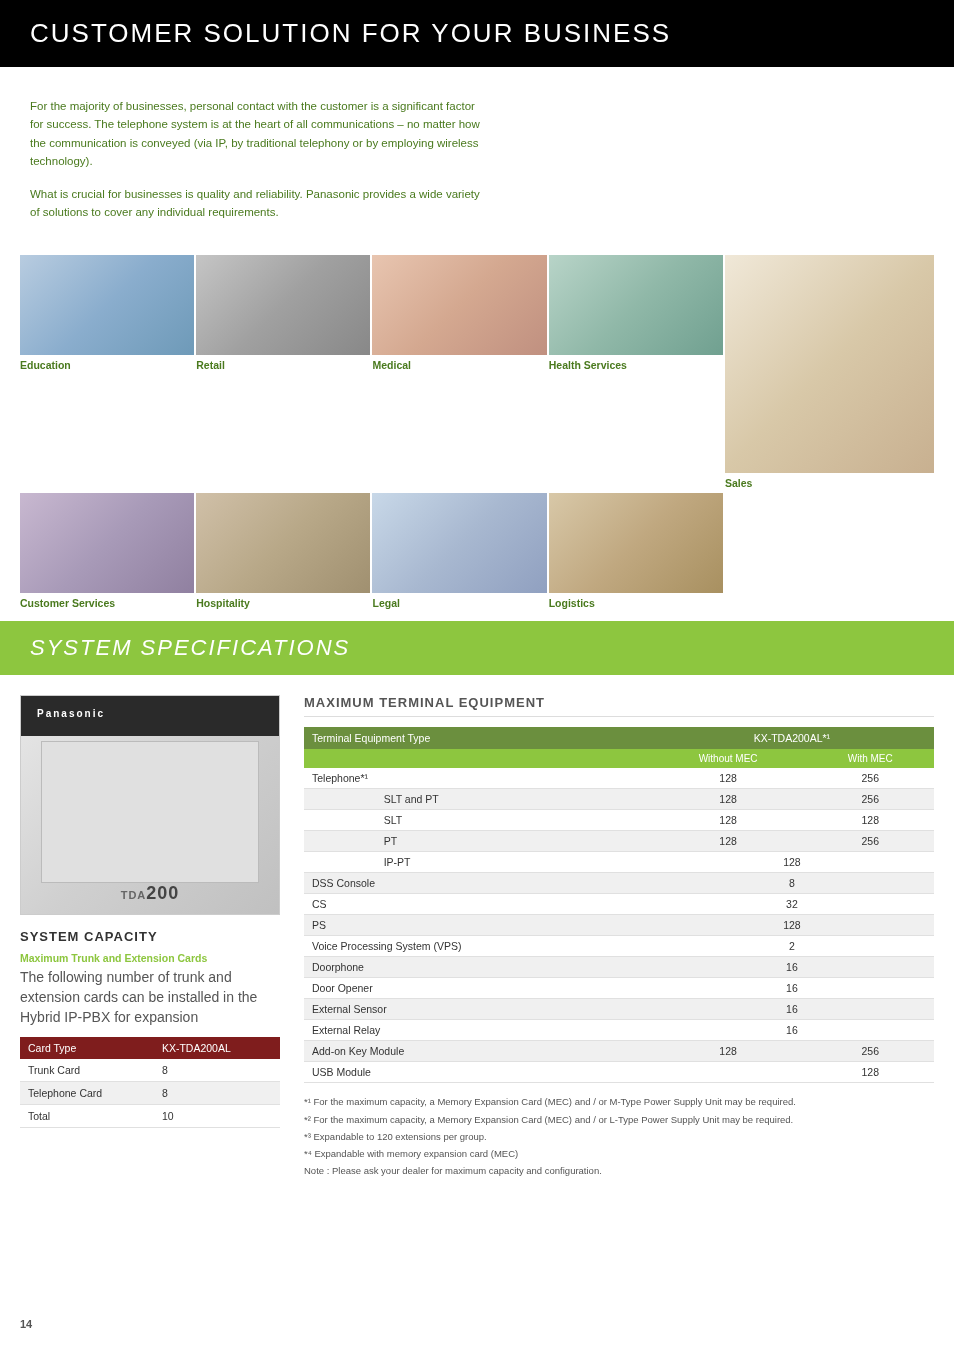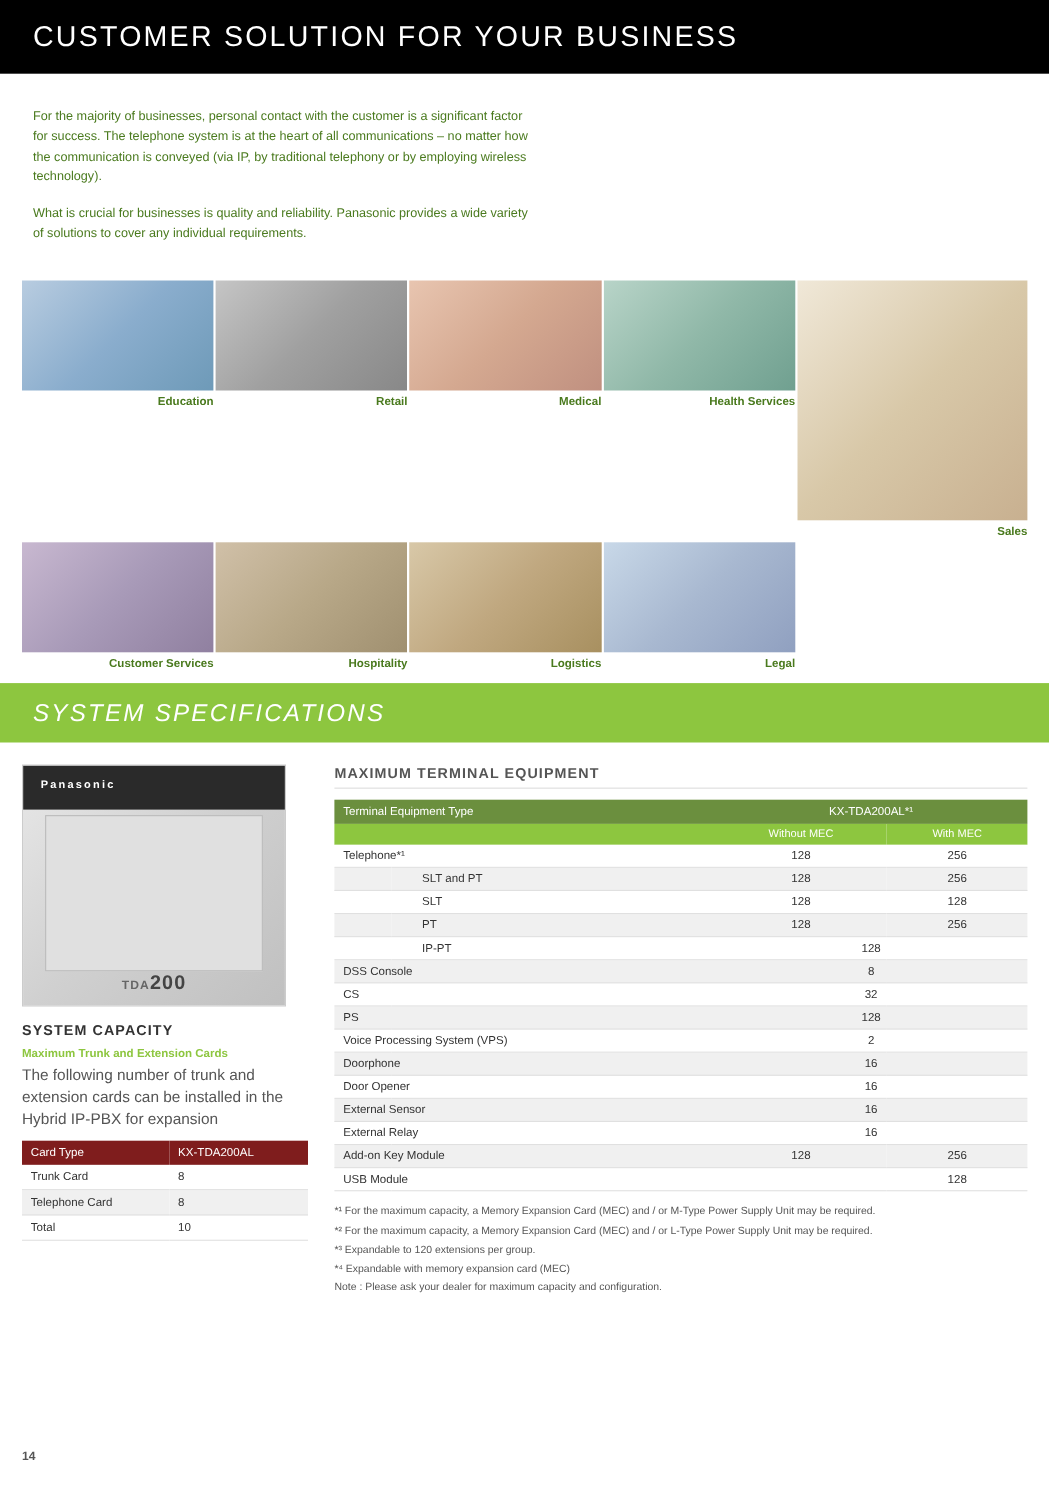--- a/index.html
+++ b/index.html
@@ -68,21 +68,21 @@
       padding: 20px 20px;
       gap: 24px;
     }
 
     .left-col {
       width: 260px;
       flex-shrink: 0;
     }
 
     .pbx-image {
-      width: 240px;
+      width: 260px;
       height: 220px;
       background: linear-gradient(135deg, #e8e8e8 0%, #d0d0d0 50%, #c0c0c0 100%);
       border: 1px solid #ccc;
       display: flex;
       align-items: flex-end;
       justify-content: center;
       padding-bottom: 10px;
       margin-bottom: 14px;
       position: relative;
       overflow: hidden;
@@ -252,21 +252,21 @@
     .images-section {
       padding: 0 20px;
     }
     .row1, .row2 {
       display: flex;
       gap: 2px;
       margin-bottom: 2px;
     }
     .img-item {
       flex: 1;
-      text-align: right;
+      text-align: left;
     }
     .img-box {
       width: 100%;
       height: 100px;
       display: block;
     }
     .img-caption {
       font-size: 10.5px;
       font-weight: bold;
       color: #4a7a1e;
@@ -315,26 +315,26 @@
     <div class="row2">
       <div class="img-item">
         <div class="img-box img-customer"></div>
         <span class="img-caption">Customer Services</span>
       </div>
       <div class="img-item">
         <div class="img-box img-hospitality"></div>
         <span class="img-caption">Hospitality</span>
       </div>
       <div class="img-item">
+        <div class="img-box img-legal"></div>
+        <span class="img-caption">Legal</span>
+      </div>
+      <div class="img-item">
         <div class="img-box img-logistics"></div>
         <span class="img-caption">Logistics</span>
-      </div>
-      <div class="img-item">
-        <div class="img-box img-legal"></div>
-        <span class="img-caption">Legal</span>
       </div>
       <div style="flex:1.2"></div>
     </div>
   </div>
 
   <div class="system-spec-header">
     <h2>SYSTEM SPECIFICATIONS</h2>
   </div>
 
   <div class="system-content">

